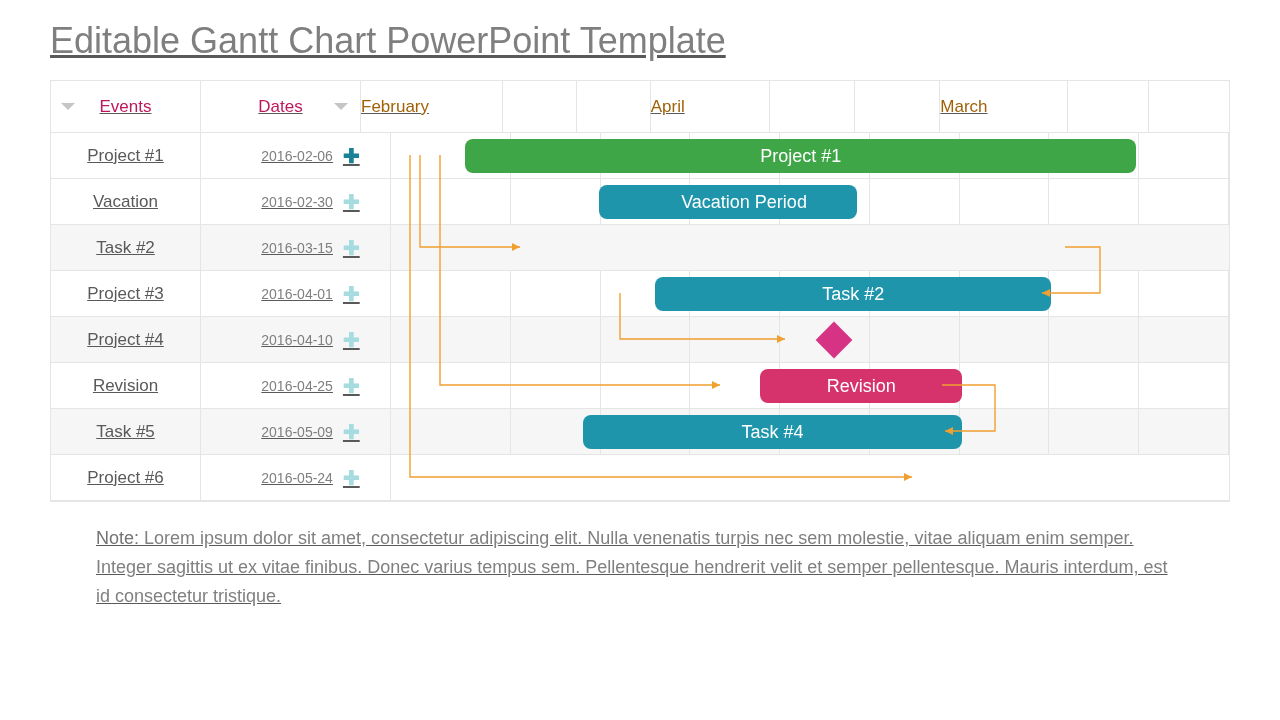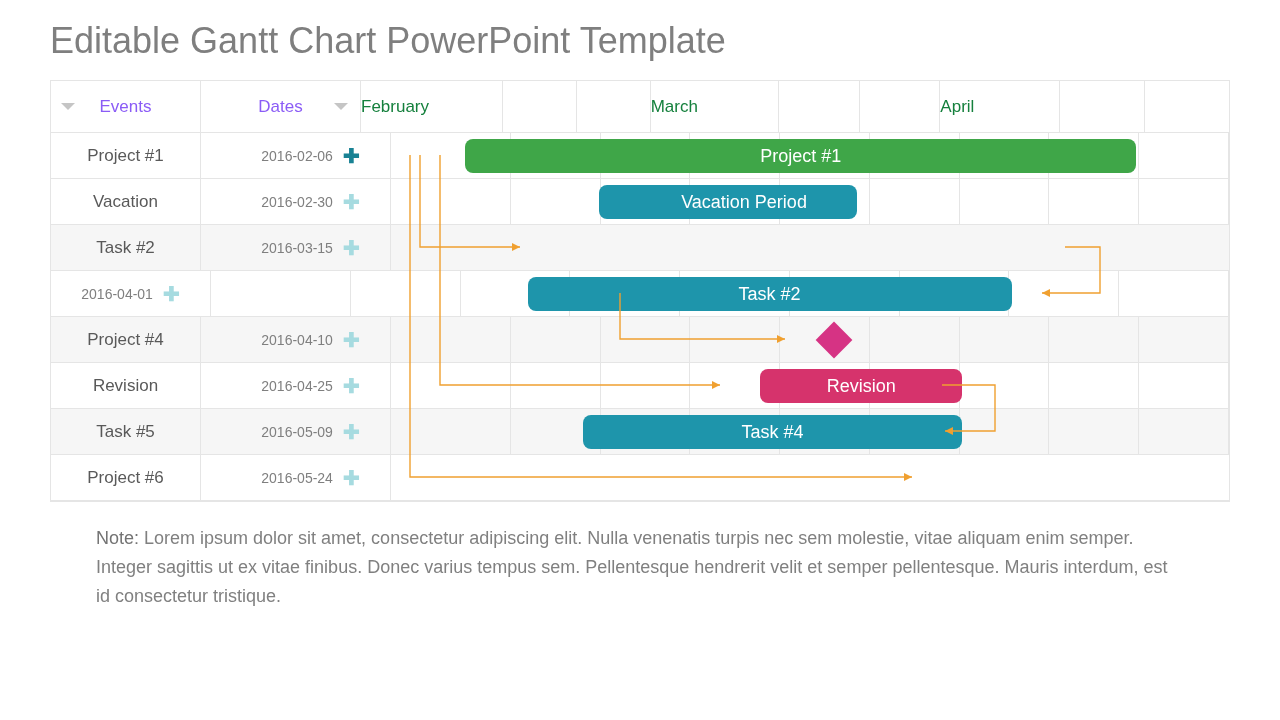--- a/index.html
+++ b/index.html
@@ -6,20 +6,21 @@
   body {
     font-family: "Segoe UI", Arial, sans-serif;
     background: #fff;
     width: 1280px;
     height: 720px;
     overflow: hidden;
     color: #595959;
   }
   .slide {
     padding: 20px 50px 0 50px;
+    text-decoration: underline;
   }
   .title {
     font-size: 36px;
     font-weight: 400;
     color: #7f7f7f;
     margin-bottom: 18px;
   }
   .gantt {
     border: 1px solid #e5e5e5;
     border-collapse: collapse;
@@ -59,32 +60,32 @@
     display: flex;
   }
   .cell {
     flex: 1;
     border-right: 1px solid #e5e5e5;
   }
   .cell:last-child { border-right: none; }
   .header-row .col-events,
   .header-row .col-dates {
     font-size: 17px;
-    color: #8b5cf6;
+    color: #be185d;
   }
   .month-label {
     flex: 1;
     display: flex;
     border-right: 1px solid #e5e5e5;
   }
   .month-label:last-child { border-right: none; }
   .month-label span {
     margin: auto;
     font-size: 17px;
-    color: #15803d;
+    color: #a16207;
   }
   .chevron {
     position: absolute;
     width: 0; height: 0;
     border-left: 7px solid transparent;
     border-right: 7px solid transparent;
     border-top: 7px solid #c5c5c5;
   }
   .col-events .chevron { left: 10px; }
   .col-dates .chevron { right: 12px; }
@@ -162,27 +163,27 @@
         <span class="chevron"></span>
       </div>
       <div class="col-grid">
         <div class="month-label">
               <span>February</span>
               <div class="cell"></div>
               <div class="cell"></div>
               <div class="cell"></div>
             </div>
         <div class="month-label">
-              <span>March</span>
+              <span>April</span>
               <div class="cell"></div>
               <div class="cell"></div>
               <div class="cell"></div>
             </div>
         <div class="month-label">
-              <span>April</span>
+              <span>March</span>
               <div class="cell"></div>
               <div class="cell"></div>
               <div class="cell"></div>
             </div>
       </div>
     </div>
 
     <div class="data-row">
       <div class="col-events">
             <span>Project #1</span>
@@ -235,20 +236,23 @@
       <div class="col-events">
             <span>Task #2</span>
           </div>
       <div class="col-dates">
             <span>2016-03-15</span>
             <span class="plus faded">✚</span>
           </div>
     </div>
 
     <div class="data-row">
+      <div class="col-events">
+            <span>Project #3</span>
+          </div>
       <div class="col-dates">
             <span>2016-04-01</span>
             <span class="plus faded">✚</span>
           </div>
       <div class="col-grid">
             <div class="cell"></div>
             <div class="cell"></div>
             <div class="cell"></div>
             <div class="cell"></div>
             <div class="cell"></div>

